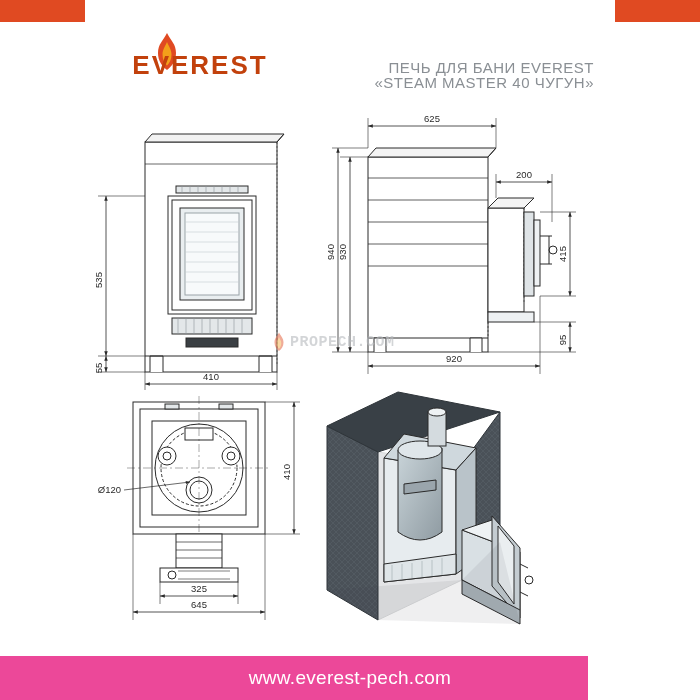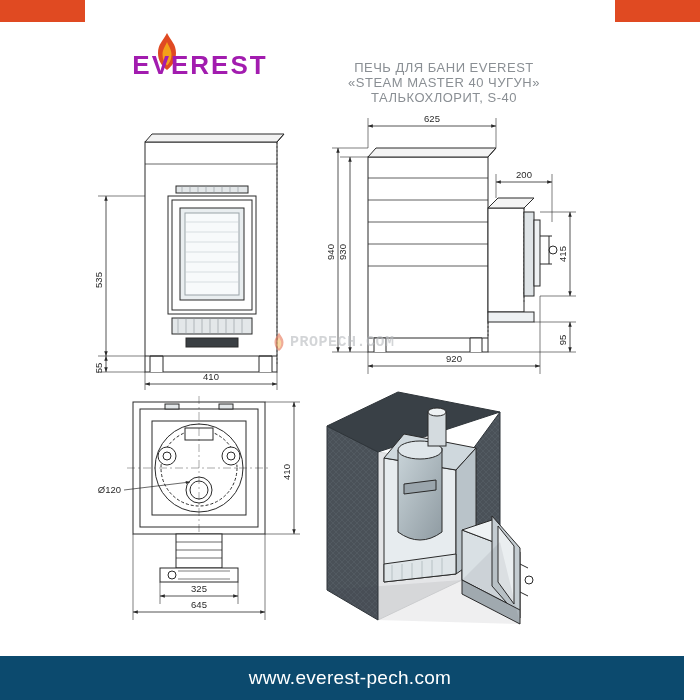--- a/index.html
+++ b/index.html
@@ -25,27 +25,27 @@
   
   .header { position:absolute; left:0; top:22px; width:700px; height:86px; }
 
   .logo-wrap { position:absolute; left:100px; top:14px; width:200px; height:52px; }
   .logo-flame {
     position:absolute; left:54px; top:-4px; width:26px; height:40px;
   }
   .logo-text {
     position:absolute; left:0; top:14px; width:200px;
     font-size:26px; font-weight:bold; letter-spacing:2px;
-    color:#a21caf; text-align:center;
+    color:#c2410c; text-align:center;
   }
 
   .title-block {
     position:absolute; right:106px; top:38px; width:300px;
-    text-align:center; color:#8a8f94;
-    font-size:13px; line-height:15px; letter-spacing:0.5px;
+    text-align:right; color:#8a8f94;
+    font-size:15px; line-height:15px; letter-spacing:0.5px;
   }
   .title-block div { white-space:nowrap; }
 
   
   .canvas {
     position:absolute; left:0; top:112px; width:700px; height:540px;
   }
   .canvas svg { display:block; }
 
   
@@ -55,22 +55,22 @@
     opacity:0.62; pointer-events:none;font-family:Liberation Mono, monospace;
   }
   .wm-flame { width:14px; height:20px; position:relative; }
   .wm-text {
     font-size:15px; font-weight:bold; letter-spacing:0.5px;
     color:#b9bcc0;
   }
 
   
   .footer {
-    position:absolute; left:0; bottom:0; width:684px; height:44px;
-    background:#0c4a6e;
+    position:absolute; left:0; bottom:0; width:588px; height:44px;
+    background:#ec4899;
   }
   .footer-top-notch {
     position:absolute; left:85px; bottom:44px; width:530px; height:14px;
     background:#ffffff;
   }
   .footer-url {
     position:absolute; left:0; bottom:0; width:700px; height:44px;
     display:flex; align-items:center; justify-content:center;
     color:#ffffff; font-size:19px; letter-spacing:0.3px;
   }
@@ -92,21 +92,20 @@
           <path d="M13 1 C9 9 4 12 4 21 C4 29 8 34 13 38 C18 34 22 29 22 21 C22 12 17 9 13 1 Z" fill="#e04a22"></path>
           <path d="M13 10 C11 15 8.5 17.5 8.5 22.5 C8.5 27.5 10.5 31 13 33.5 C15.5 31 17.5 27.5 17.5 22.5 C17.5 17.5 15 15 13 10 Z" fill="#f3a01a"></path>
         </svg>
       </div>
       <div class="logo-text">EVEREST</div>
     </div>
 
     <div class="title-block">
       <div>ПЕЧЬ ДЛЯ БАНИ EVEREST</div>
       <div>«STEAM MASTER 40 ЧУГУН»</div>
-      <div>ТАЛЬКОХЛОРИТ, S-40</div>
     </div>
   </div>
 
   <div class="canvas">
     <svg width="700" height="540" viewBox="0 0 700 540">
       <defs>
         <marker id="ar" markerWidth="7" markerHeight="7" refX="6" refY="2.2" orient="auto">
           <path d="M0,0 L6,2.2 L0,4.4 z" fill="#2a2a2a"></path>
         </marker>
         <marker id="ars" markerWidth="7" markerHeight="7" refX="0" refY="2.2" orient="auto">

